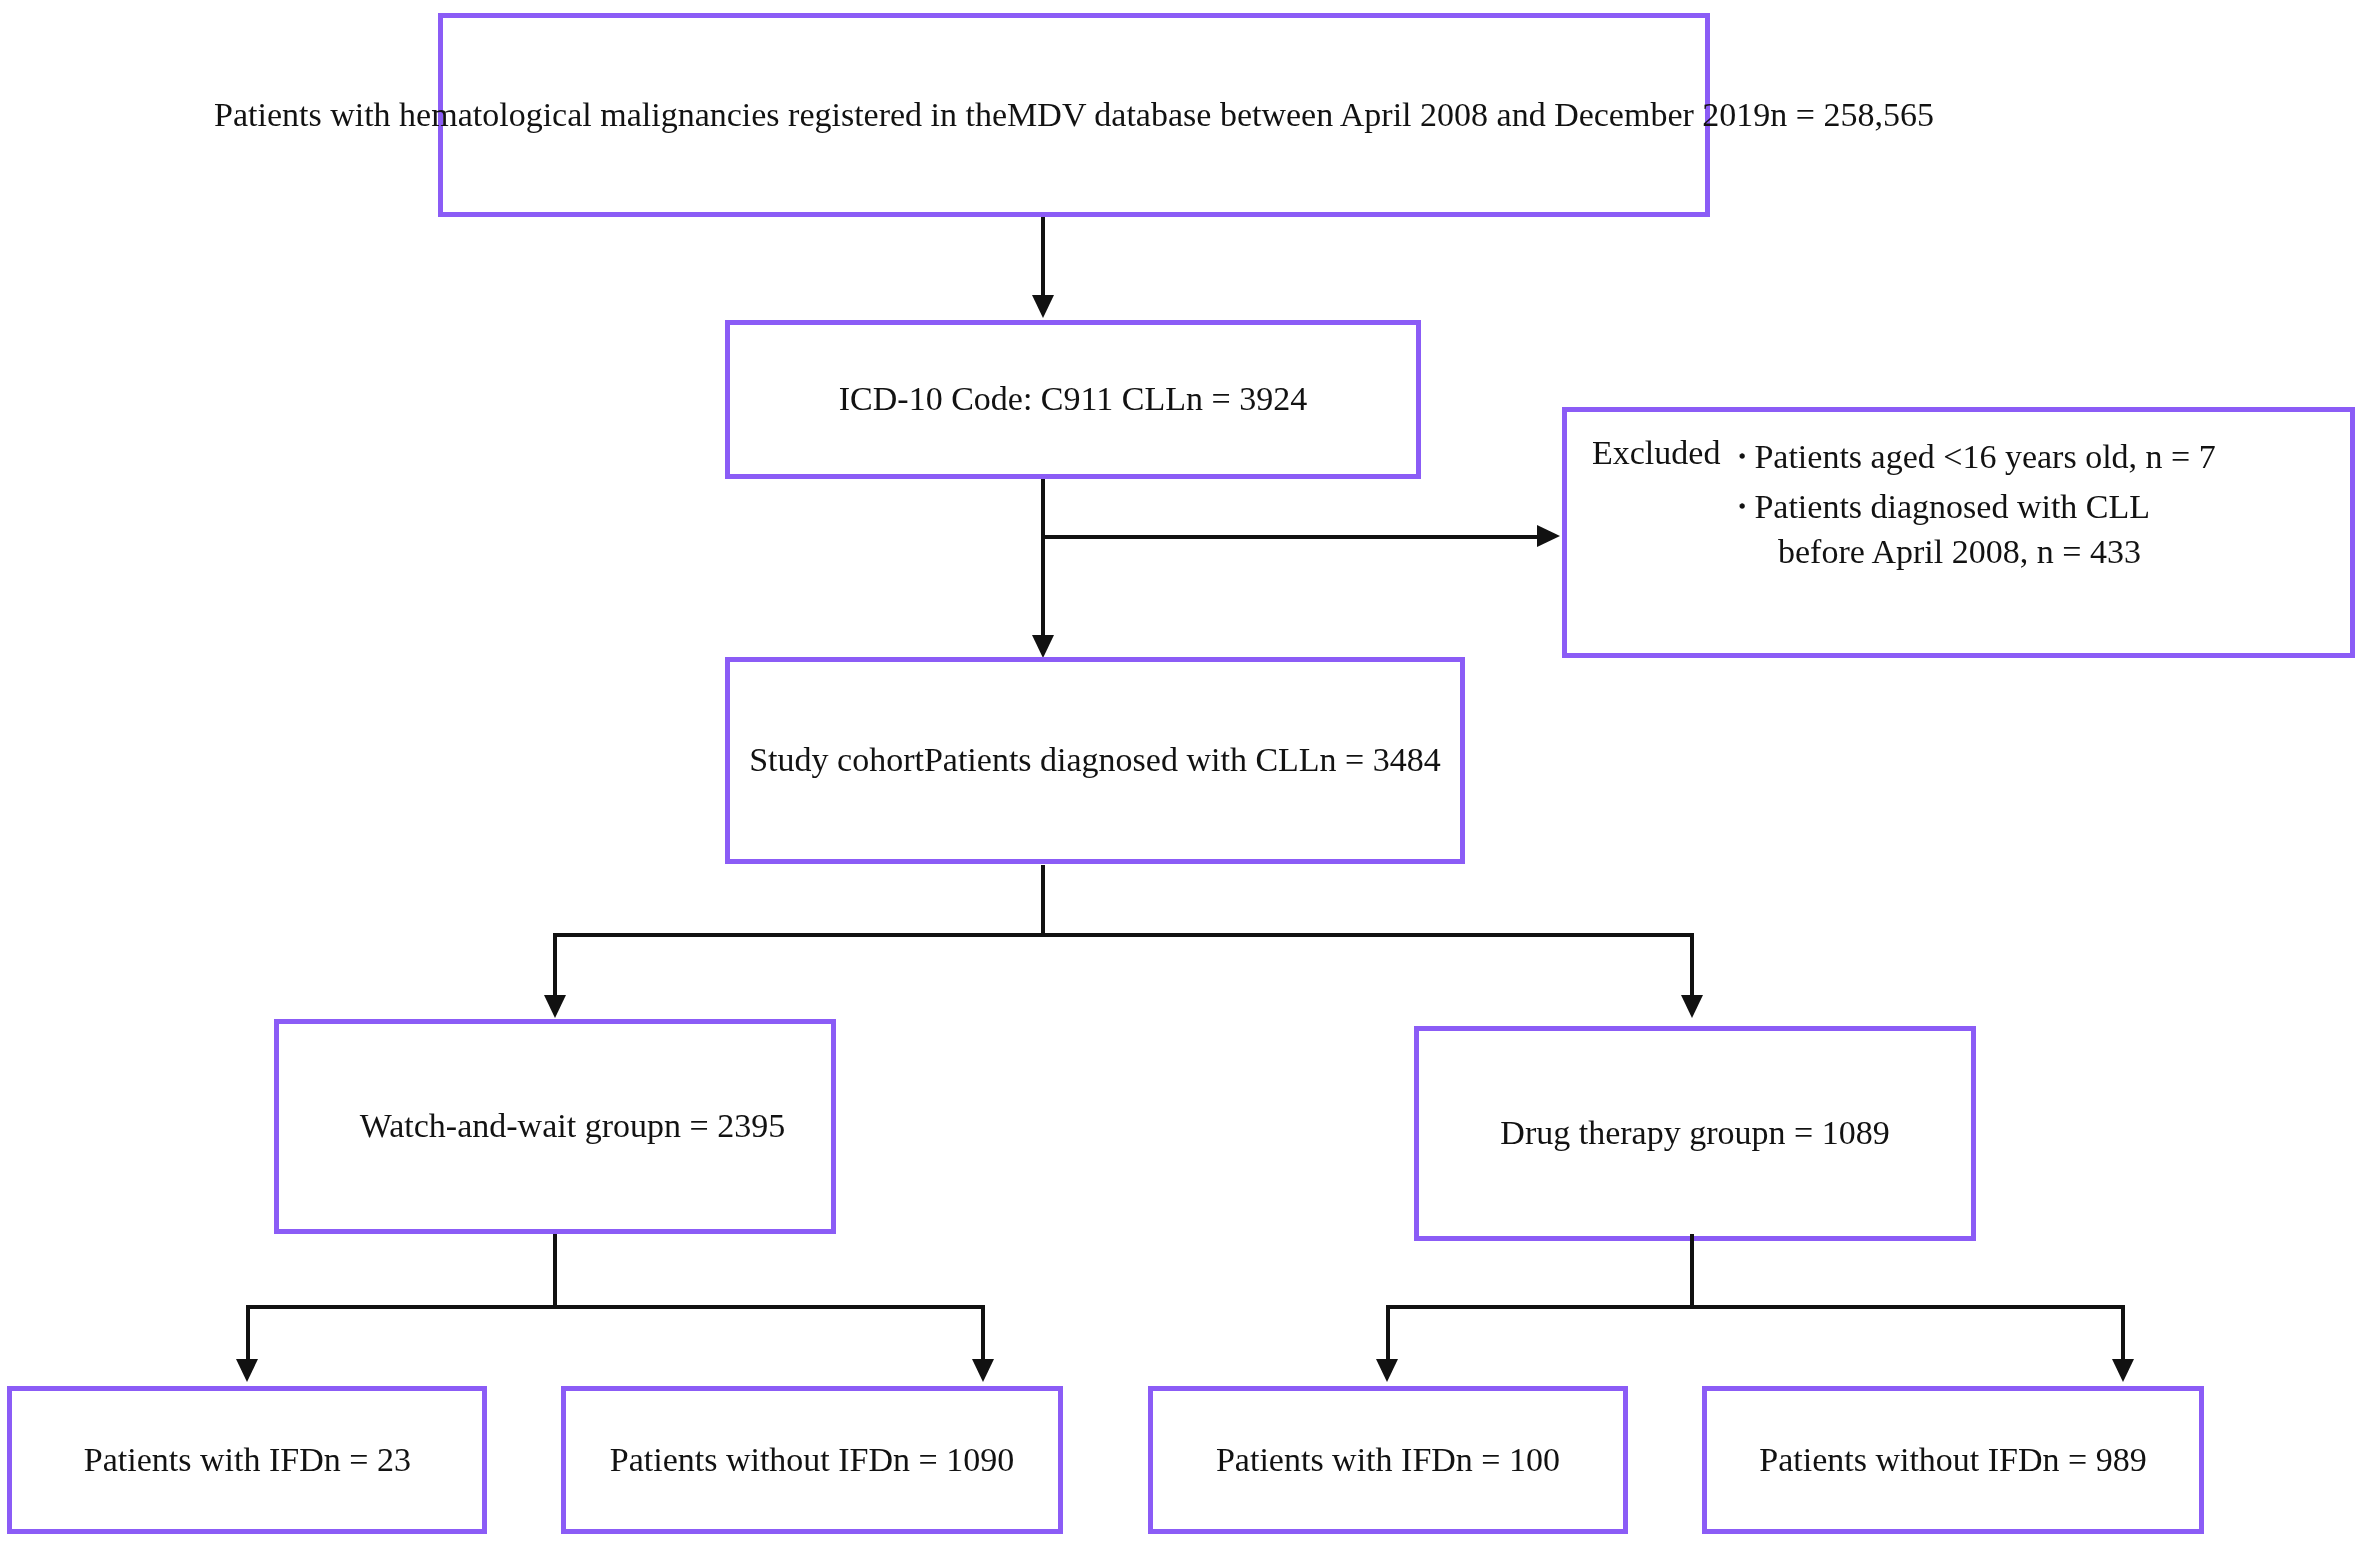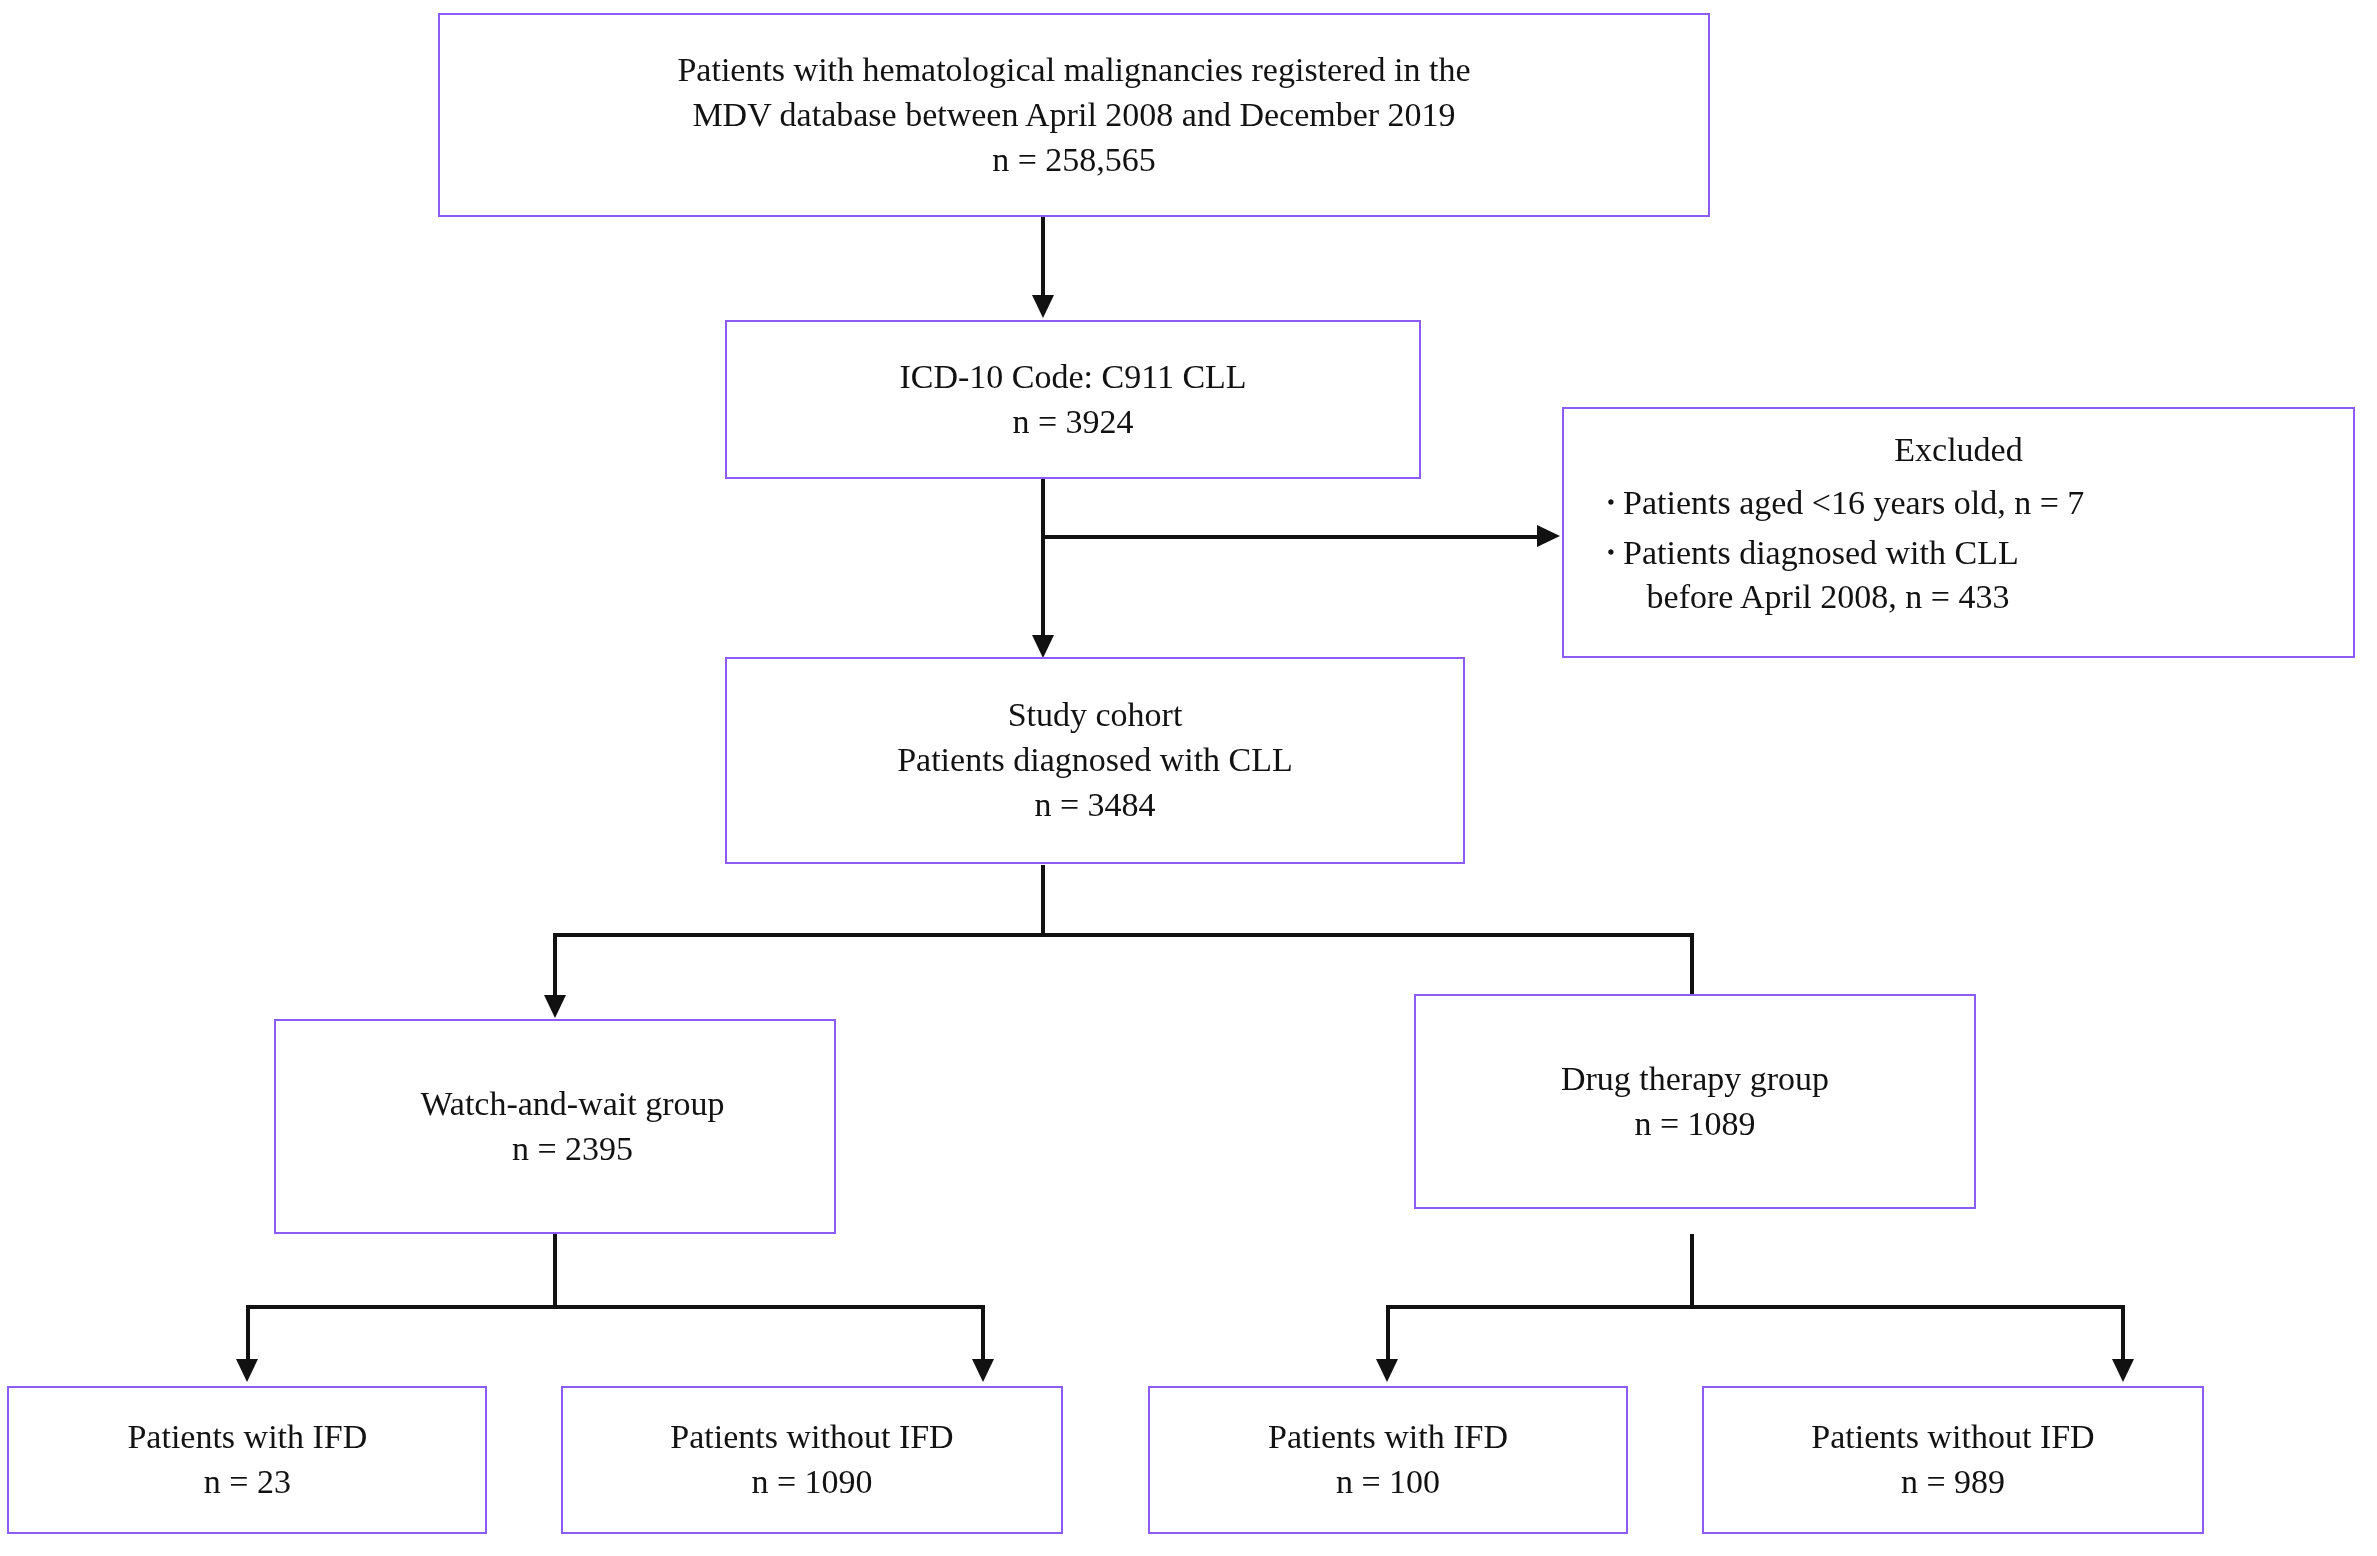--- a/index.html
+++ b/index.html
@@ -11,24 +11,24 @@
     position: relative;
     width: 2377px;
     height: 1557px;
     background: #ffffff;
     font-family: "Liberation Serif", "DejaVu Serif", serif;
     overflow: hidden;
   }
   .box {
     position: absolute;
     box-sizing: border-box;
-    border: 2px solid #8b5cf6;
+    border: 5px solid #8b5cf6;
     background: #ffffff;
     display: flex;
-    flex-direction: column;
+    flex-direction: row;
     align-items: center;
     justify-content: center;
     text-align: center;
     color: #121212;
     font-size: 34px;
     line-height: 1.32;
   }
   .box .line {
     display: block;
     white-space: nowrap;
@@ -143,21 +143,21 @@
   <div class="vline" style="left:553px; top:933px; width:3.7px; height:72px;"></div>
   <div class="arrow-down" style="left:544px; top:995px;"></div>
   <div class="vline" style="left:1690px; top:933px; width:3.7px; height:72px;"></div>
   <div class="arrow-down" style="left:1681px; top:995px;"></div>
 
   <div class="box" style="left:274px; top:1019px; width:562px; height:215px;padding-left:35px;">
     <span class="line">Watch-and-wait group</span>
     <span class="line">n = 2395</span>
   </div>
 
-  <div class="box" style="left:1414px; top:994px; width:562px; height:215px;">
+  <div class="box" style="left:1414px; top:1026px; width:562px; height:215px;">
     <span class="line">Drug therapy group</span>
     <span class="line">n = 1089</span>
   </div>
 
   <div class="vline" style="left:553px; top:1234px; width:3.7px; height:74px;"></div>
   <div class="hline" style="left:246px; top:1305px; width:739px; height:3.7px;"></div>
   <div class="vline" style="left:246px; top:1305px; width:3.7px; height:63px;"></div>
   <div class="arrow-down" style="left:236px; top:1359px;"></div>
   <div class="vline" style="left:981px; top:1305px; width:3.7px; height:63px;"></div>
   <div class="arrow-down" style="left:972px; top:1359px;"></div>

